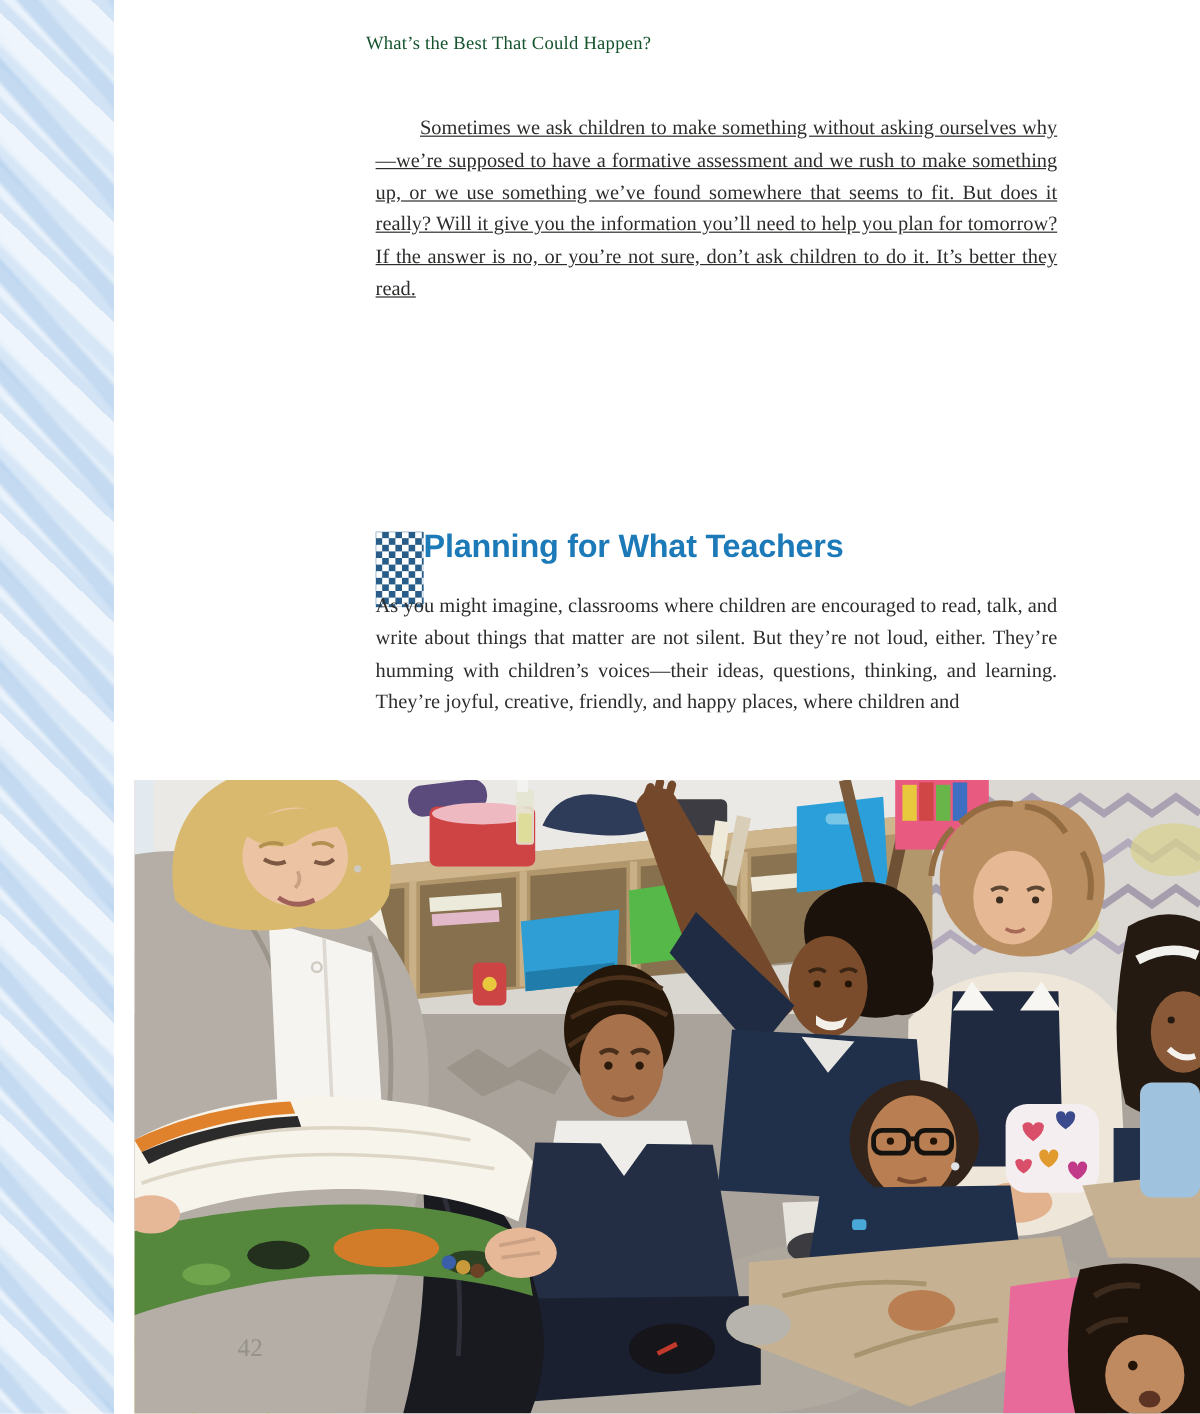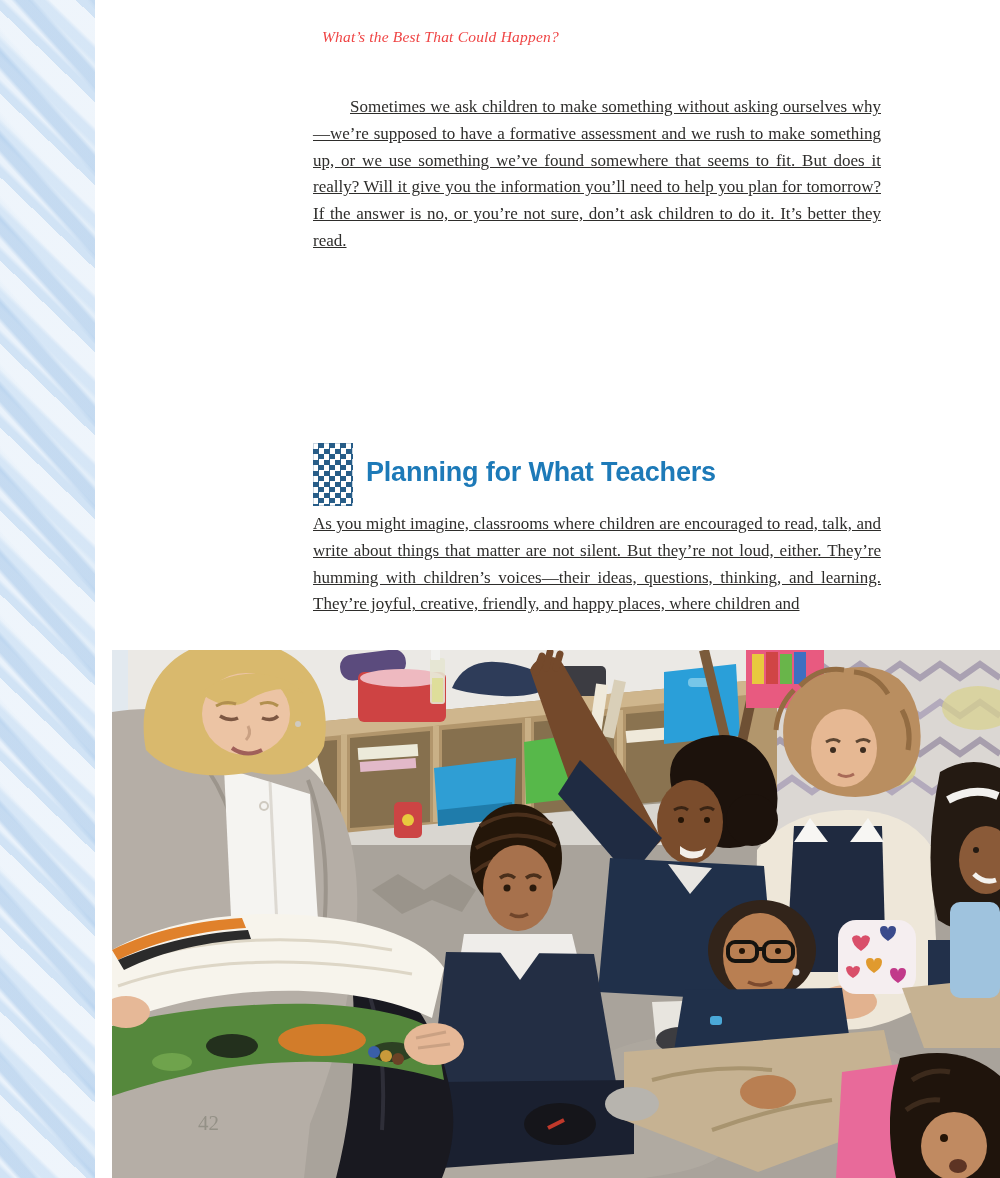--- a/index.html
+++ b/index.html
@@ -12,33 +12,33 @@
     background-color:#e7f0fa;
     background-image:
       repeating-linear-gradient(48deg,
         rgba(166,199,233,0) 0 12px, rgba(166,199,233,.55) 16px 26px,
         rgba(214,231,246,.35) 30px 36px, rgba(166,199,233,0) 42px 56px),
       repeating-linear-gradient(44deg,
         rgba(187,214,240,.5) 0 7px, rgba(235,243,251,.65) 11px 26px,
         rgba(197,220,243,.5) 30px 38px, rgba(242,247,252,.7) 42px 60px);
   }
   .running-head{
-    position:absolute;left:322px;top:28px;width:568px;
-    font-style:italic;font-size:15.5px;color:#ef4444;letter-spacing:.2px;
+    position:absolute;left:305px;top:28px;width:568px;
+    font-size:15.5px;color:#14532d;letter-spacing:.2px;
   }
   .textcol{
     position:absolute;left:313px;width:568px;
     font-size:17px;line-height:26.8px;color:#2e2d2b;text-align:justify;
   }
   #block1{top:94px;}
-  #block2{top:511px;text-decoration:underline;}
+  #block2{top:492px;}
   .textcol p{margin:0;}
   .textcol p.indent{text-indent:37px;text-decoration:underline;}
   .section-heading{
-    position:absolute;left:313px;top:438px;display:flex;gap:13px;align-items:center;
+    position:absolute;left:313px;top:438px;display:flex;align-items:flex-start;
   }
   .checker{
     width:40px;height:63px;margin-top:5px;flex:0 0 auto;
     background:repeating-conic-gradient(#275d88 0% 25%, #ffffff 0% 50%) 0 0 / 11px 11px;
     box-shadow:0 0 0 1px rgba(39,93,136,.25) inset;
   }
   .heading-text{
     font-family:"Liberation Sans",sans-serif;font-weight:bold;
     font-size:27px;line-height:34px;color:#1d7ab8;letter-spacing:-.2px;
   }

